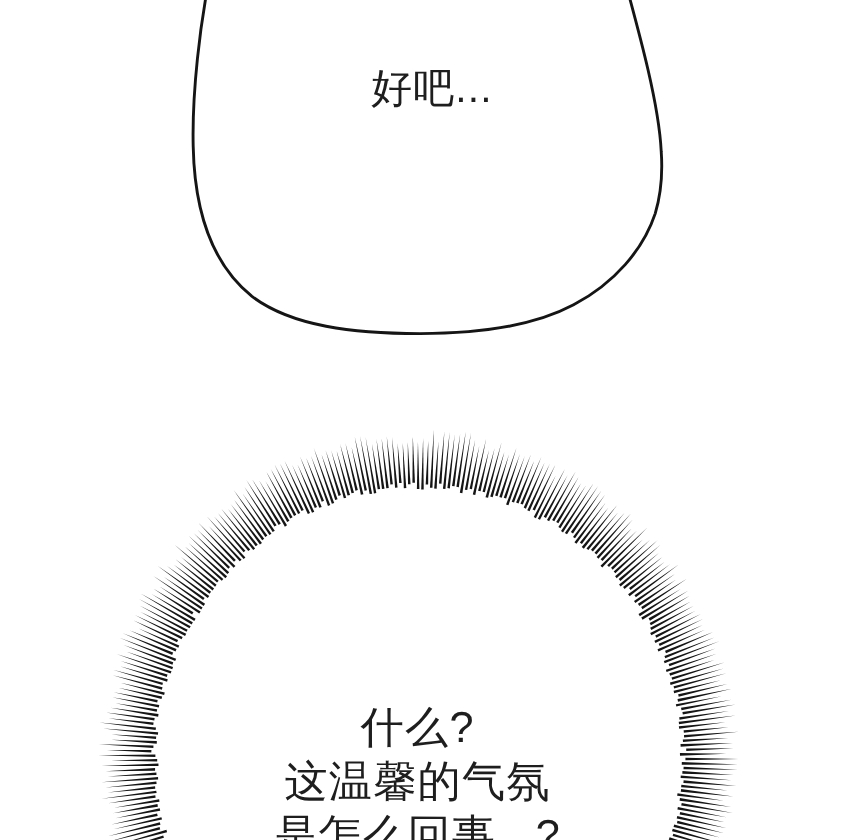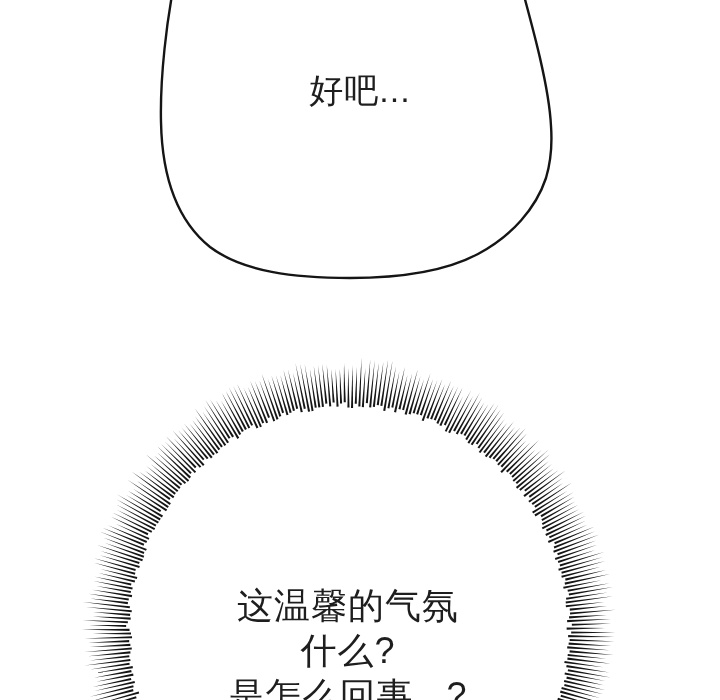--- a/index.html
+++ b/index.html
@@ -27,21 +27,21 @@
   #burst polygon{ fill:var(--ink); }
   .txt{
     position:absolute;
     transform:translateX(-50%);
     text-align:center;
     color:var(--text);
     white-space:nowrap;
     letter-spacing:1px;
   }
   .txt.top{
-    left:360px;top:67px;
+    left:360px;top:51px;
     font-size:34px;line-height:46px;
   }
   .txt.bottom{
     left:348px;top:583px;
     font-size:36px;line-height:45px;
   }
   .line{display:block;}
 </style>
 </head>
 <body>
@@ -309,18 +309,18 @@
         <polygon points="545.9,731.2 546.8,729.3 583.0,747.9"></polygon>
         <polygon points="546.4,735.6 547.3,733.7 583.0,752.8"></polygon>
       </g>
   </svg>
 
   <div class="txt top">
     <span class="line">好吧...</span>
   </div>
 
   <div class="txt bottom">
+    <span class="line">什么?</span>
     <span class="line">这温馨的气氛</span>
-    <span class="line">什么?</span>
     <span class="line">是怎么回事...?</span>
   </div>
 
 </div>
 
 </body></html>

